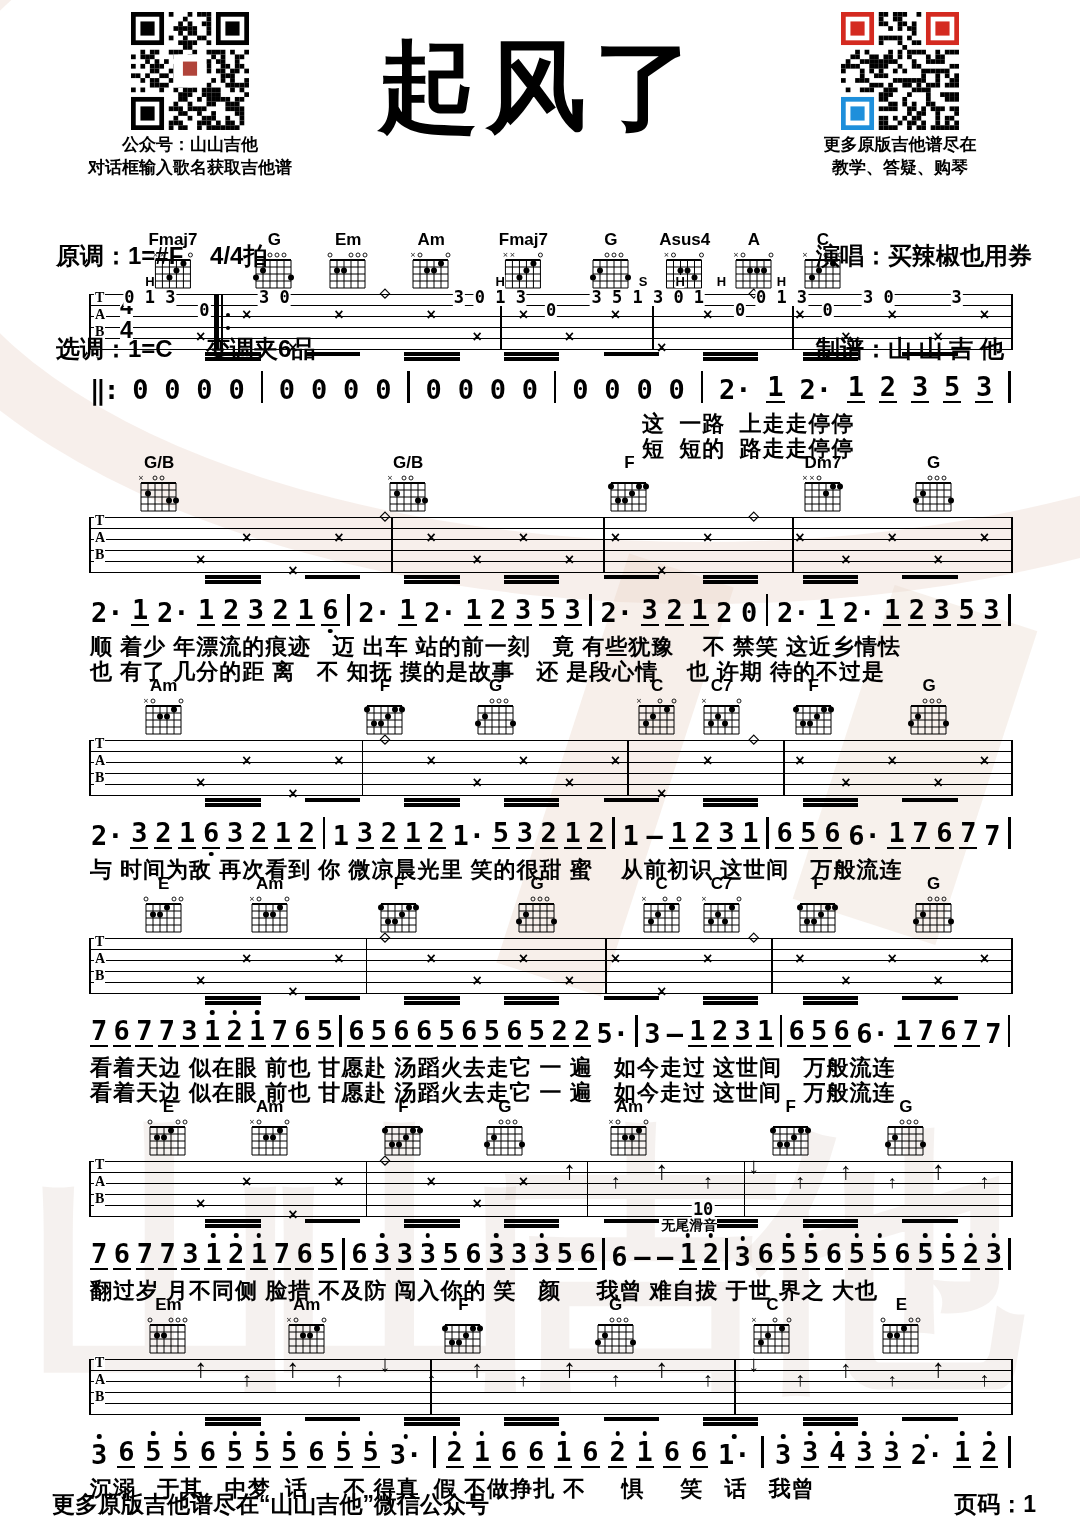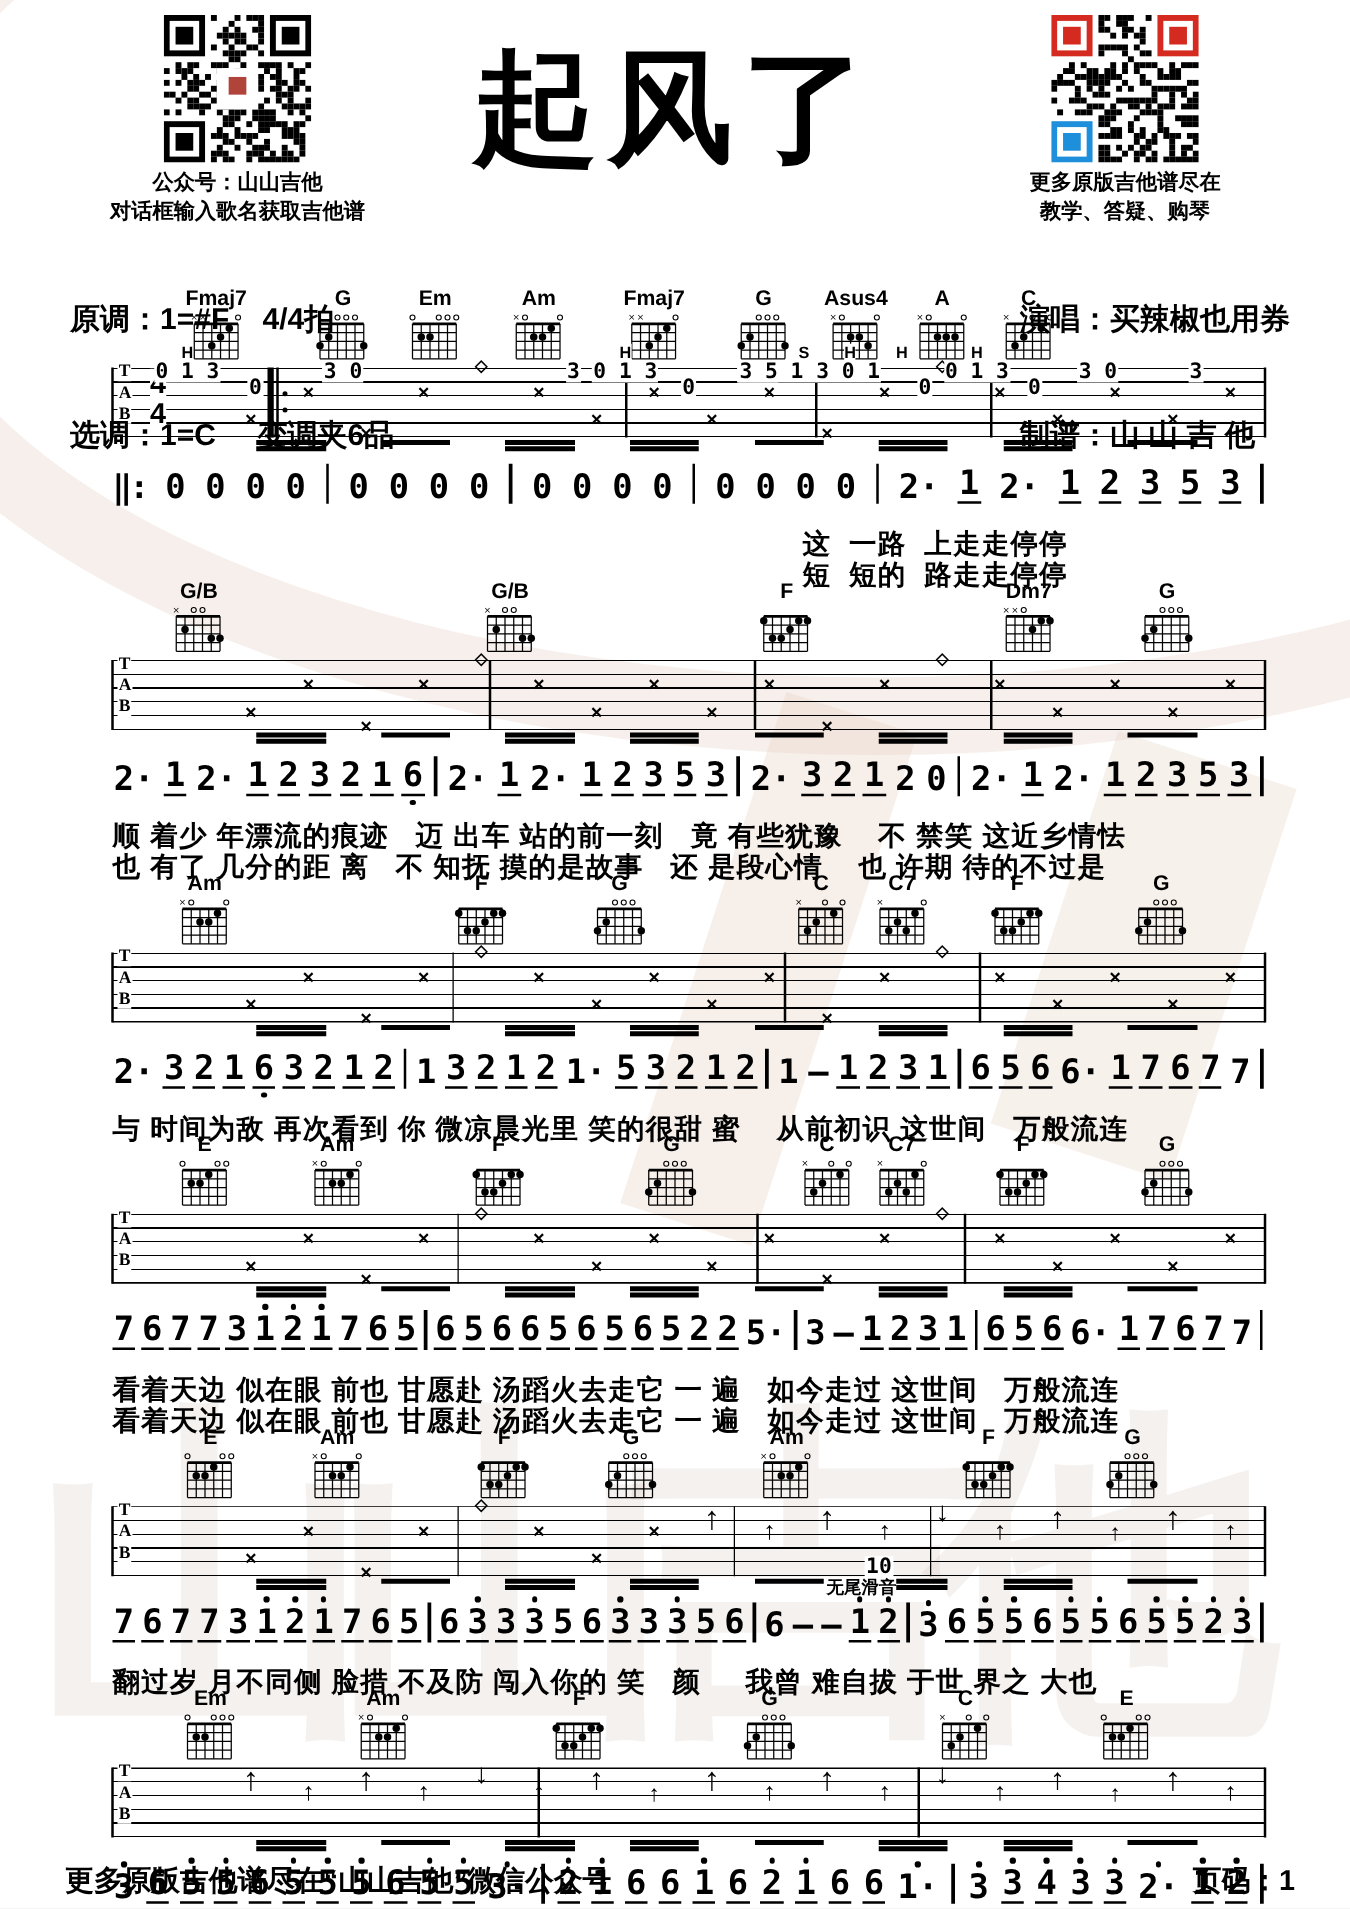--- a/index.html
+++ b/index.html
@@ -49,21 +49,21 @@
   .ts{position:absolute;font-weight:700;font-size:14px;background:#fff;line-height:1;transform:translateX(-50%);white-space:nowrap;}
   .melody{display:flex;justify-content:space-between;align-items:flex-end;height:40px;margin-top:1px;
           font-family:"DejaVu Sans Mono",monospace;font-weight:700;font-size:27px;line-height:1;}
   .tk{position:relative;padding:0 1px;}
   .tk.u{border-bottom:2.5px solid #000;padding-bottom:1px;}
   .tk .hd{position:absolute;top:-7px;left:50%;transform:translateX(-50%);width:4.5px;height:4.5px;border-radius:50%;background:#000;}
   .tk .ld{position:absolute;bottom:-9px;left:50%;transform:translateX(-50%);width:4.5px;height:4.5px;border-radius:50%;background:#000;}
   .bar-tk{width:2.5px;height:32px;background:#000;margin:0 1px;}
   .rep-tk{font-size:26px;font-weight:900;letter-spacing:-2px;}
   .dash{letter-spacing:0;}
-  .lyrics-block{margin-top:19px;}
+  .lyrics-block{margin-top:8px;}
   .lyrics-line{font-size:22px;font-weight:700;white-space:pre;line-height:25px;letter-spacing:1px;}
   .lyrics-indent .lyrics-line{padding-left:552px;}
   
   .footer{z-index:2;left:52px;right:44px;top:1489px;display:flex;justify-content:space-between;
           font-size:23px;font-weight:700;white-space:nowrap;}
 </style>
 </head>
 <body>
 
 <div class="page">

